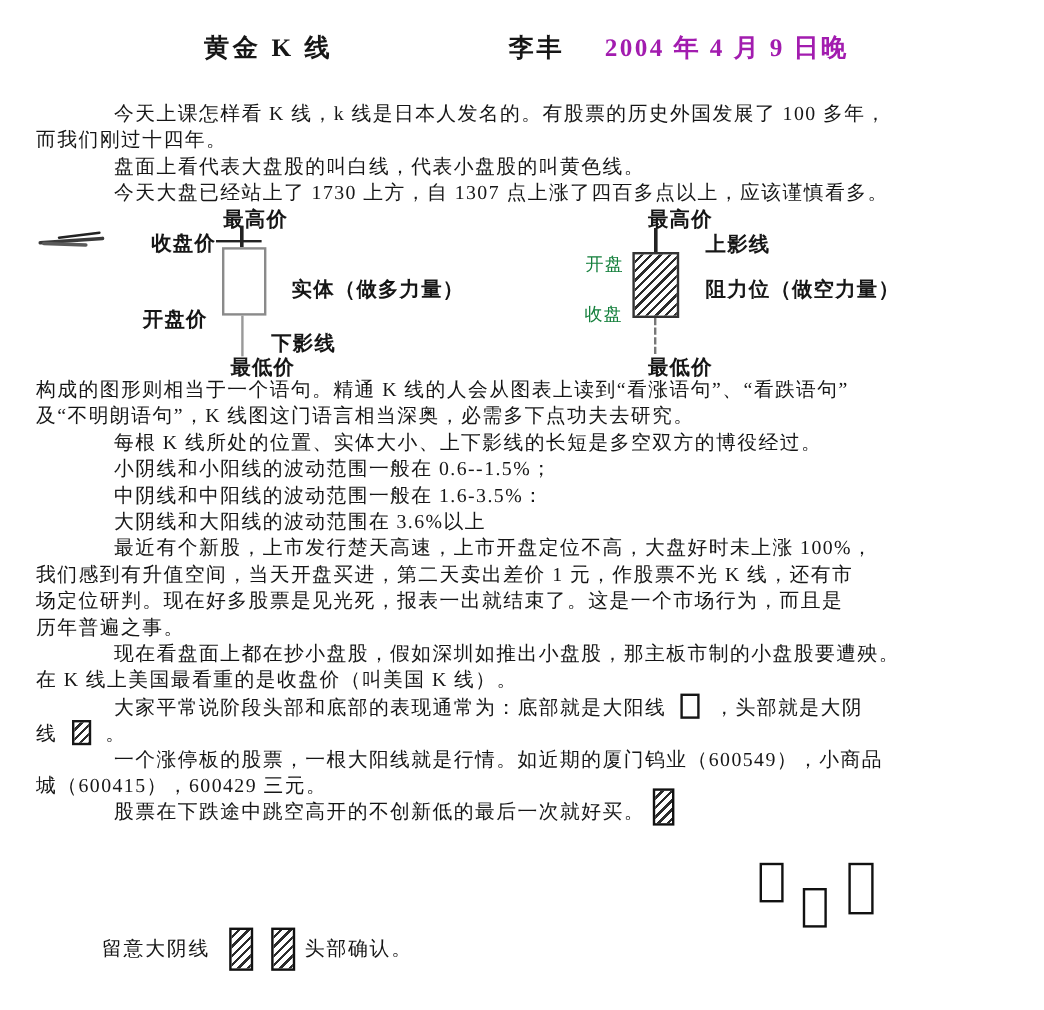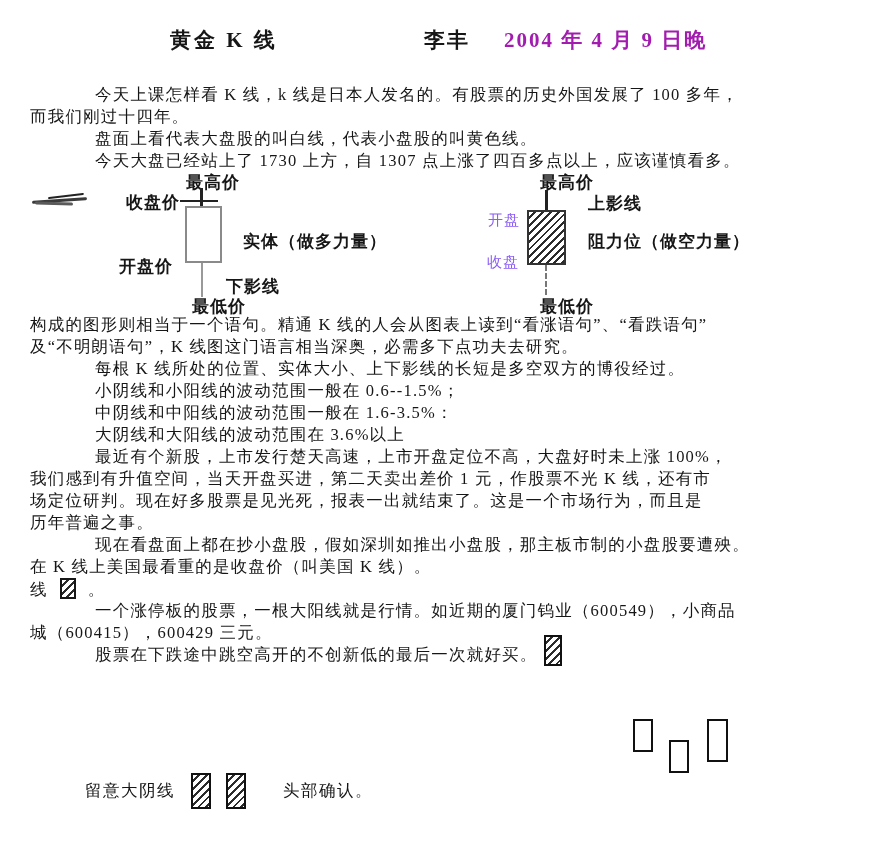--- a/index.html
+++ b/index.html
@@ -35,21 +35,21 @@
     background:repeating-linear-gradient(135deg,#ffffff 0px,#ffffff 3.5px,#2b2b2b 3.5px,#2b2b2b 5.5px);
   }
   .candle-inline-lg {
     display:inline-block; width:18px; height:31px;
     border:2px solid #111; vertical-align:bottom;
     margin:-11px 0 0 6px;
   }
   .candle-abs { position:absolute; border:2px solid #111; background:#fff; }
   
   .dlabel { position:absolute; font-size:17px; font-weight:600; white-space:nowrap; letter-spacing:1px; }
-  .dlabel-faint { position:absolute; font-size:15px; white-space:nowrap; color:#8b5cf6; letter-spacing:1px; }
+  .dlabel-faint { position:absolute; font-size:15px; white-space:nowrap; color:#15803d; letter-spacing:1px; }
   .dline { position:absolute; background:#222; }
   .candle-left-body {
     position:absolute; left:185px; top:206px; width:37px; height:57px;
     border:2px solid #8a8a8a; background:#fff;
   }
   .candle-right-body {
     position:absolute; left:527px; top:210px; width:39px; height:55px;
     border:2px solid #333;
   }
   .wick-dashed { position:absolute; border-left:2px dashed #777; }
@@ -119,36 +119,39 @@
     <div class="line ind">每根 K 线所处的位置、实体大小、上下影线的长短是多空双方的博役经过。</div>
     <div class="line ind">小阴线和小阳线的波动范围一般在 0.6--1.5%；</div>
     <div class="line ind">中阴线和中阳线的波动范围一般在 1.6-3.5%：</div>
     <div class="line ind">大阴线和大阳线的波动范围在 3.6%以上</div>
     <div class="line ind">最近有个新股，上市发行楚天高速，上市开盘定位不高，大盘好时未上涨 100%，</div>
     <div class="line">我们感到有升值空间，当天开盘买进，第二天卖出差价 1 元，作股票不光 K 线，还有市</div>
     <div class="line">场定位研判。现在好多股票是见光死，报表一出就结束了。这是一个市场行为，而且是</div>
     <div class="line">历年普遍之事。</div>
     <div class="line ind">现在看盘面上都在抄小盘股，假如深圳如推出小盘股，那主板市制的小盘股要遭殃。</div>
     <div class="line">在 K 线上美国最看重的是收盘价（叫美国 K 线）。</div>
+    <div class="line ind">
+      <span>大家平常说阶段头部和底部的表现通常为：底部就是大阳线</span><span class="candle-sm"></span><span>，头部就是大阴</span>
+    </div>
     <div class="line">
       <span>线</span><span class="candle-sm hatched"></span><span>。</span>
     </div>
     <div class="line ind">一个涨停板的股票，一根大阳线就是行情。如近期的厦门钨业（600549），小商品</div>
     <div class="line">城（600415），600429 三元。</div>
     <div class="line ind">
       <span>股票在下跌途中跳空高开的不创新低的最后一次就好买。</span><span class="candle-inline-lg hatched"></span>
     </div>
   </div>
 
   <div>
     <div class="candle-abs hatched" style="left:633px;top:719px;width:20px;height:33px"></div>
     <div class="candle-abs hatched" style="left:669px;top:740px;width:20px;height:33px"></div>
     <div class="candle-abs" style="left:707px;top:719px;width:21px;height:43px"></div>
   </div>
 
   <div class="footer-note">
     <span class="txt">留意大阴线</span>
     <span class="candle-ft hatched" style="margin-left:16px"></span>
     <span class="candle-ft hatched" style="margin-left:15px"></span>
-    <span class="txt" style="margin-left:37px">头部确认。</span>
+    <span class="txt" style="margin-left:8px">头部确认。</span>
   </div>
 
 </div>
 
 </body></html>

